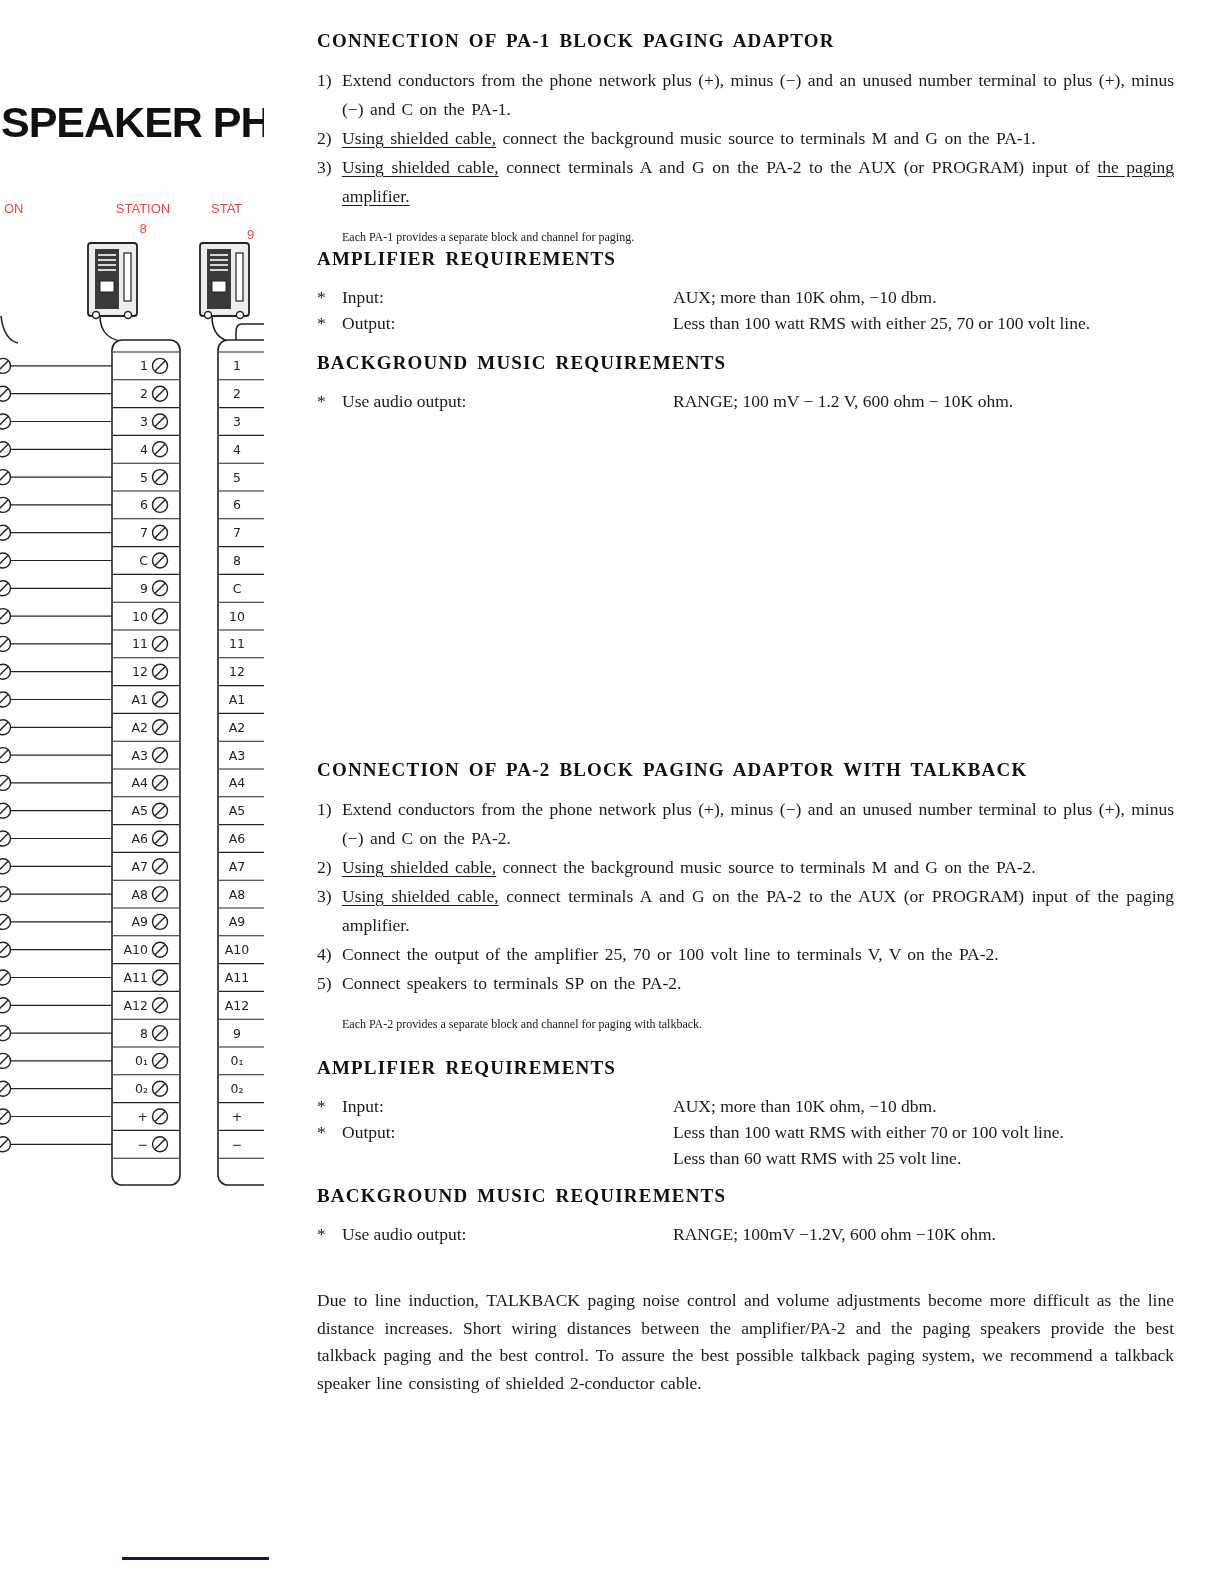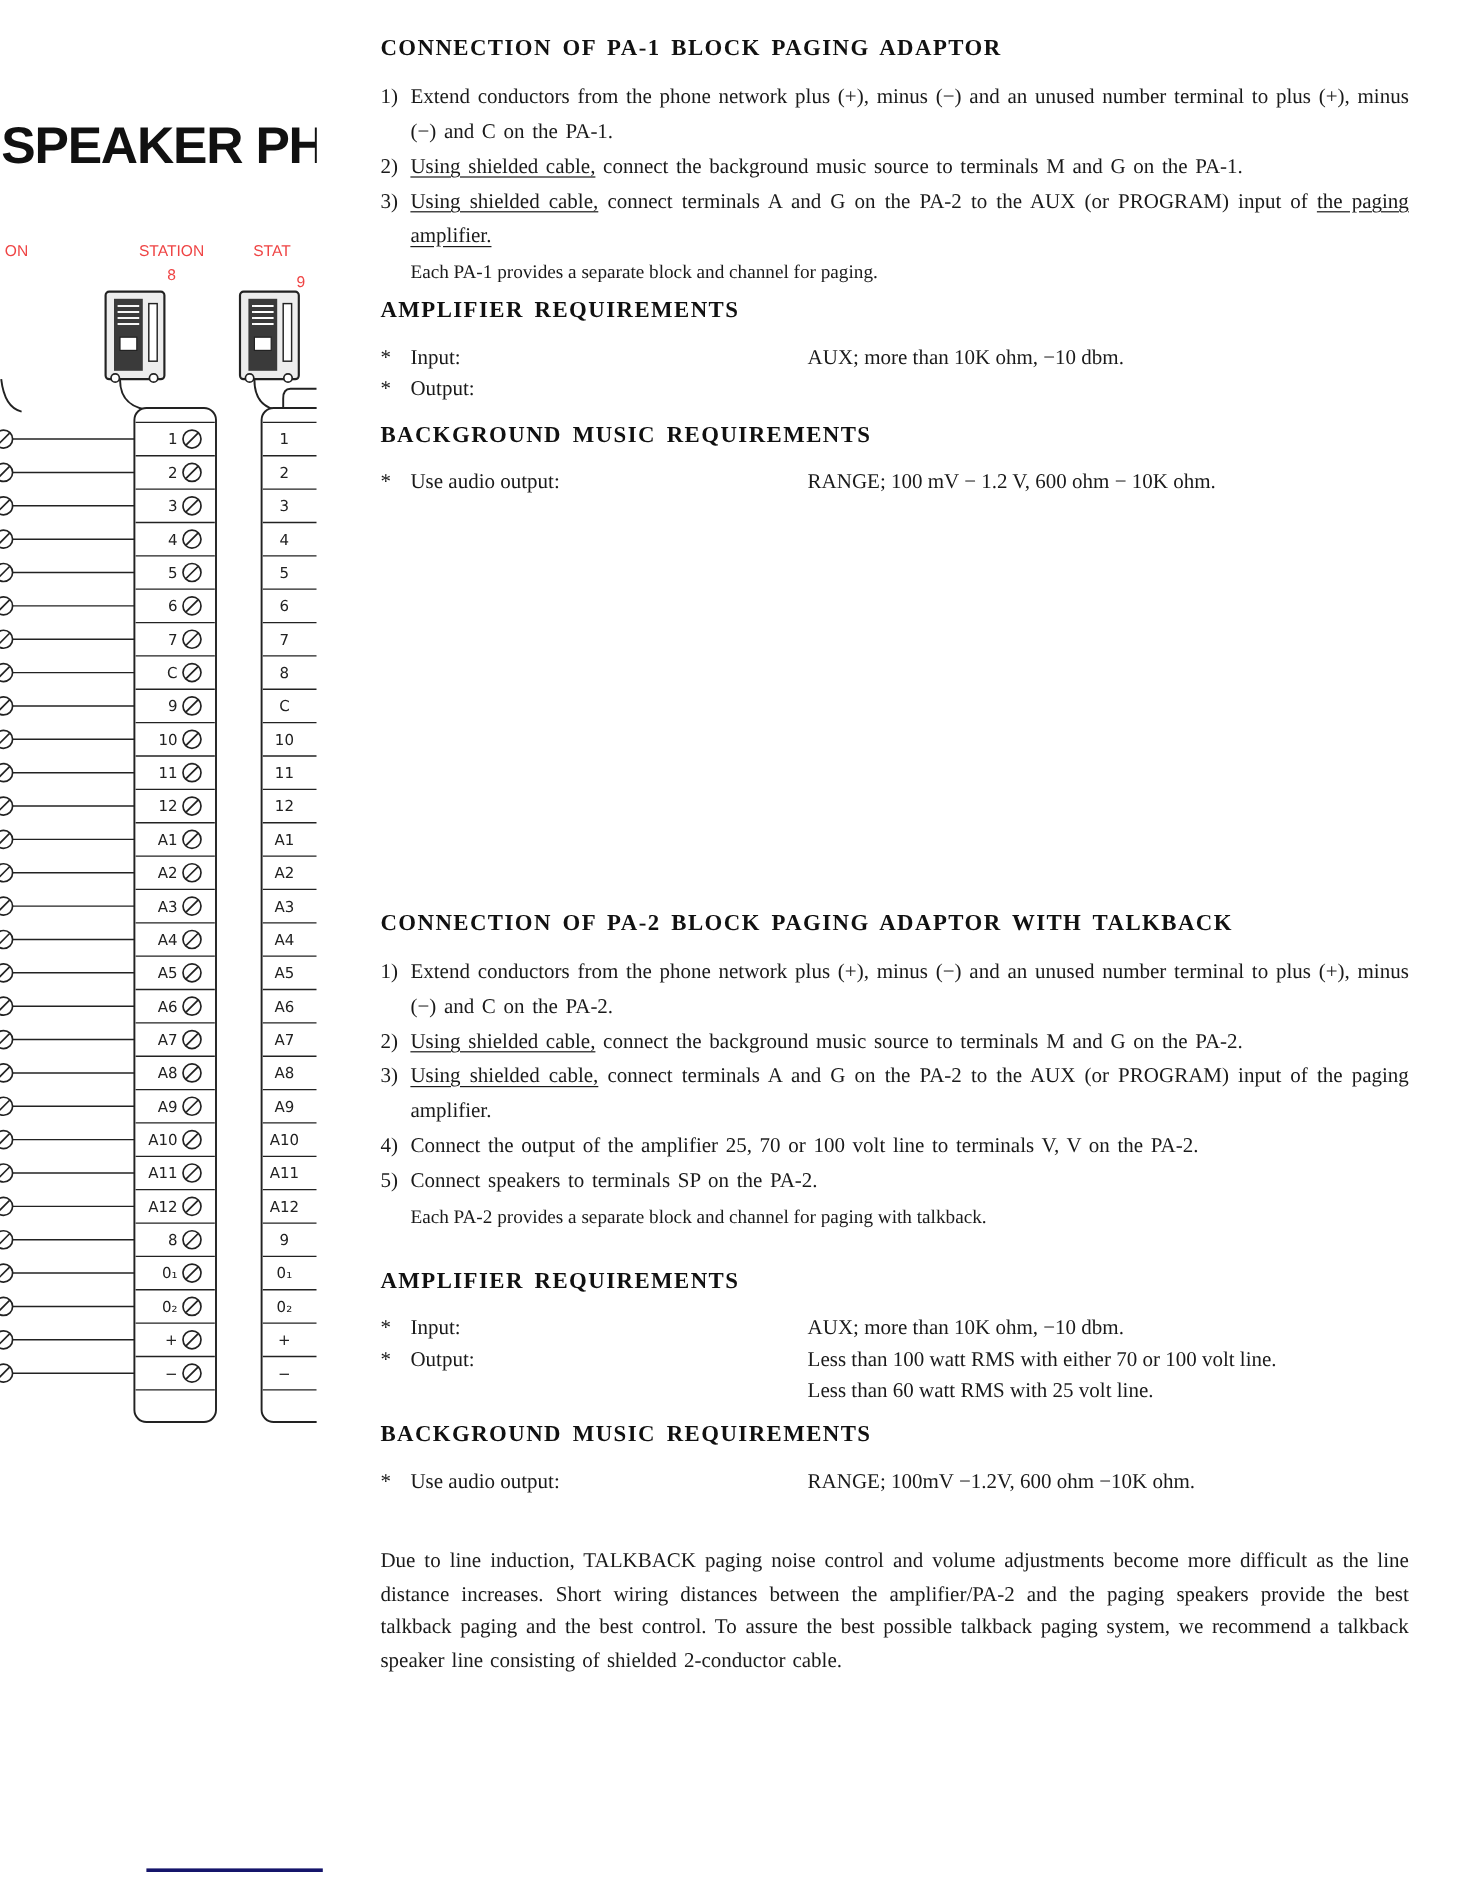--- a/index.html
+++ b/index.html
@@ -61,22 +61,22 @@
   .list-item {
     display: flex;
     font-size: 17.5px;
     line-height: 29px;
   }
   .num { width: 25px; flex: none; }
   .item-text { flex: 1; text-align: justify; word-spacing: 2px; }
   .u { text-decoration: underline; text-underline-offset: 3px; }
   .item-footer {
     margin-left: 25px;
-    margin-top: 2px;
-    font-size: 16px;
+    margin-top: 12px;
+    font-size: 12px;
     line-height: 29px;
   }
   .specs { margin-top: 12px; }
   .spec-row { display: flex; font-size: 17.5px; line-height: 26px; }
   .spec-star { width: 25px; flex: none; }
   .spec-label { width: 331px; flex: none; }
   .spec-values { flex: 1; }
   .note-title { font-size: 17.5px; line-height: 26px; }
   .note-body {
     margin-top: 6px;
@@ -423,20 +423,23 @@
           <div class="spec-row">
             <span class="spec-star">*</span>
             <span class="spec-label">Input:</span>
             <span class="spec-values">
               <div>AUX; more than 10K ohm, −10 dbm.</div>
             </span>
           </div>
           <div class="spec-row">
             <span class="spec-star">*</span>
             <span class="spec-label">Output:</span>
+            <span class="spec-values">
+              <div>Less than 100 watt RMS with either 25, 70 or 100 volt line.</div>
+            </span>
           </div>
         </div>
     </section>
 
     <section class="sec" style="top:350px">
       <div class="sec-title">BACKGROUND MUSIC REQUIREMENTS</div>
       <div class="specs">
           <div class="spec-row">
             <span class="spec-star">*</span>
             <span class="spec-label">Use audio output:</span>

